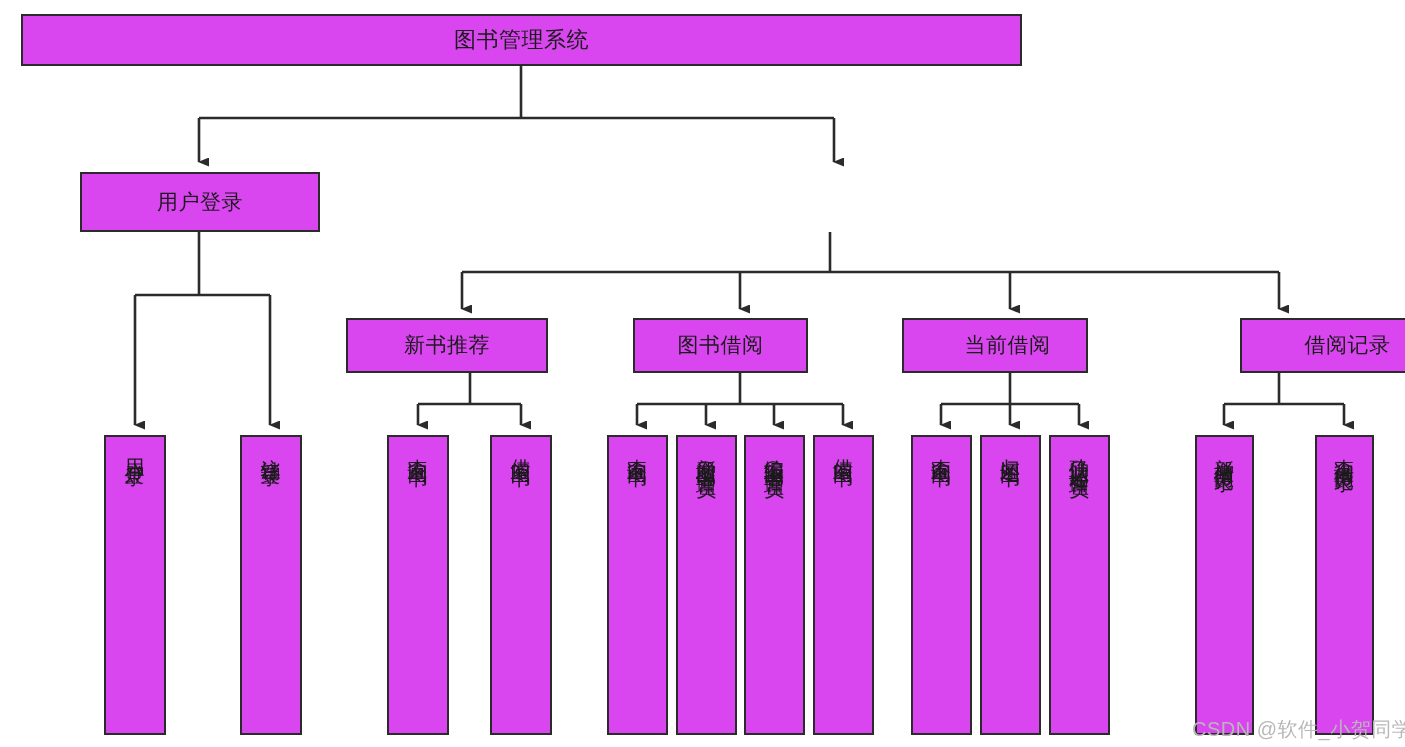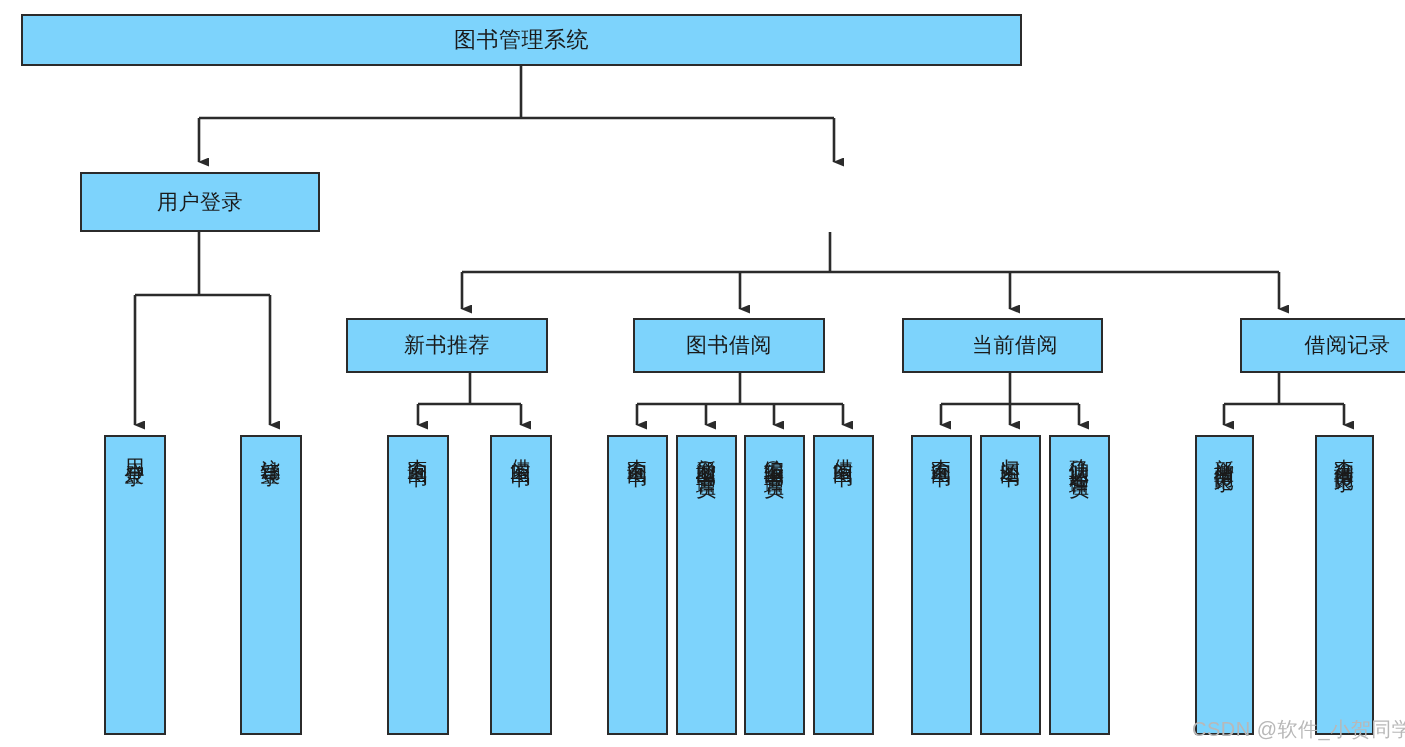--- a/index.html
+++ b/index.html
@@ -22,21 +22,21 @@
     position: absolute;
     left: 0;
     top: 0;
     width: 1405px;
     height: 747px;
     pointer-events: none;
   }
   .node {
     position: absolute;
     box-sizing: border-box;
-    background: #7dd3fc;
+    background: #d946ef;
     border: 2.5px solid #2b2b2b;
     display: flex;
     align-items: center;
     justify-content: center;
     color: #1a1a1a;
     z-index: 2;
   }
   .node-label {
     display: block;
     text-align: center;
@@ -139,25 +139,25 @@
 
   <div class="node horiz" style="left:80px; top:172px; width:240px; height:60px;">
     <span class="node-label">用户登录</span>
   </div>
 
 
   <div class="node horiz" style="left:346px; top:318px; width:202px; height:55px;">
     <span class="node-label">新书推荐</span>
   </div>
 
-  <div class="node horiz" style="left:633px; top:318px; width:192px; height:55px;">
+  <div class="node horiz" style="left:633px; top:318px; width:175px; height:55px;">
     <span class="node-label">图书借阅</span>
   </div>
 
-  <div class="node horiz" style="left:902px; top:318px; width:201px; height:55px;padding-left:25px;">
+  <div class="node horiz" style="left:902px; top:318px; width:186px; height:55px;padding-left:25px;">
     <span class="node-label">当前借阅</span>
   </div>
 
   <div class="node horiz" style="left:1240px; top:318px; width:215px; height:55px;justify-content:center;">
     <span class="node-label">借阅记录</span>
   </div>
 
   <div class="node vert" style="left:104px; top:435px; width:62px; height:300px;">
     <span class="node-label">用户登录</span>
   </div>

